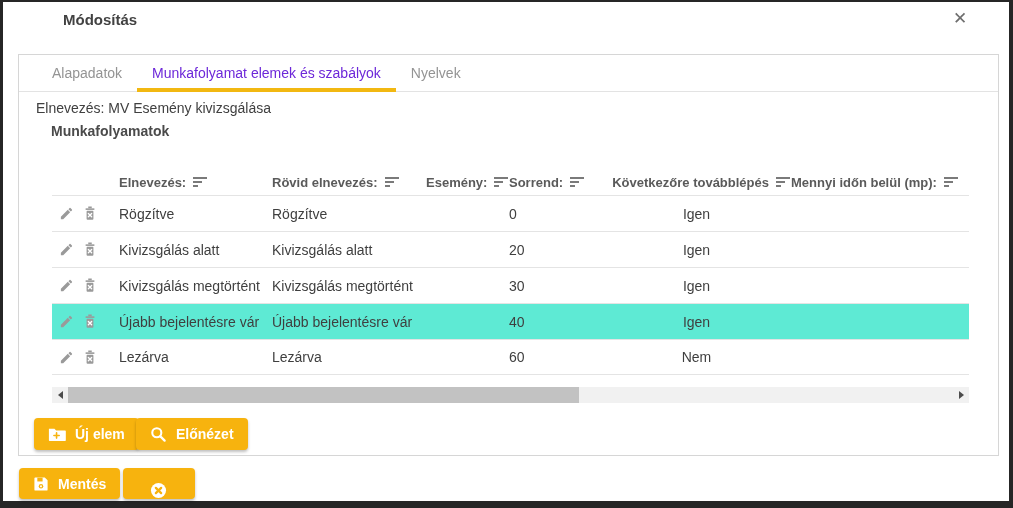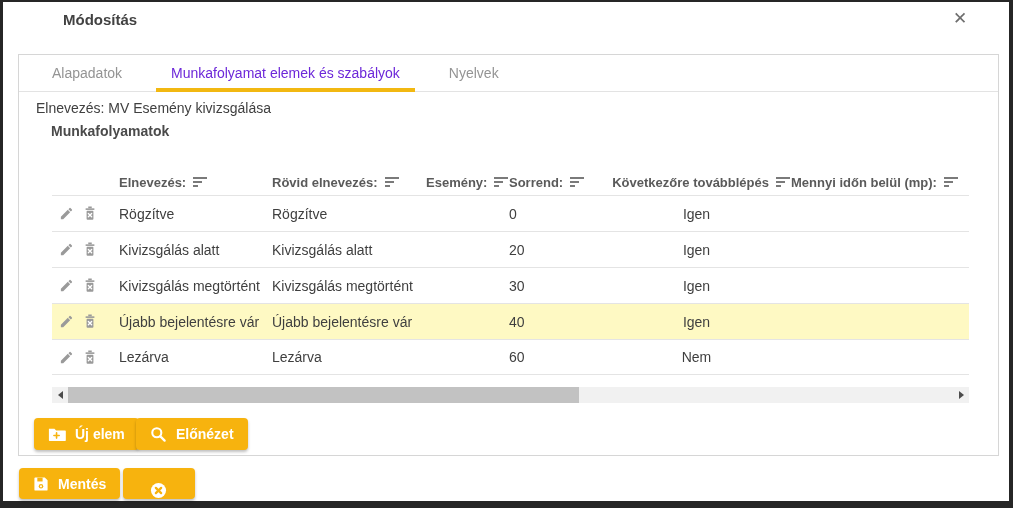--- a/index.html
+++ b/index.html
@@ -23,21 +23,21 @@
     font-size:17px; color:#6e6e6e; text-align:center; line-height:22px;
     cursor:pointer;
   }
   .panel {
     position:absolute; left:15px; top:52px; width:981px; height:402px;
     border:1px solid #d6d6d6; background:#fff;
   }
   .tabbar {
     position:absolute; left:0; top:0; right:0; height:37px;
     border-bottom:1px solid #e3e3e3;
-    display:flex; padding-left:18px;gap:19px;
+    display:flex; padding-left:18px;
   }
   .tab {
     position:relative; padding:0 15px; line-height:36px;
     font-size:14px; color:#949494; cursor:pointer; white-space:nowrap;
   }
   .tab.active { color:#6d28d9; }
   .tab.active::after {
     content:""; position:absolute; left:0; right:0; bottom:-1px; height:4px;
     background:#f2b811;
   }
@@ -56,21 +56,21 @@
   .hcell {
     font-size:13px; font-weight:bold; color:#5a5a5a;
     display:flex; align-items:center; gap:7px; white-space:nowrap;margin-top:16px;
   }
   .sort-icon svg { display:block; }
   .trow {
     display:flex; height:36px; align-items:center;
     border-top:1px solid #e4e4e4;
   }
   .trow:last-of-type { border-bottom:1px solid #e4e4e4; }
-  .trow.highlighted { background:#fef9c3;justify-content:space-between; }
+  .trow.highlighted { background:#5eead4;justify-content:space-between; }
   .cell { font-size:14px; color:#3f3f3f; overflow:hidden; white-space:nowrap; }
   .c-act { width:67px; display:flex; align-items:center; gap:9px; padding-left:7px; }
   .c1 { width:153px; } .c2 { width:154px; } .c3 { width:83px; }
   .c4 { width:93px; } .c5 { width:189px; text-align:center; } .c6 { width:178px; }
   .icon-btn { cursor:pointer; display:inline-flex; }
   .hscrollbar {
     position:absolute; left:33px; top:332px; width:917px; height:16px;
     background:#f1f1f1;
   }
   .sb-arrow {

